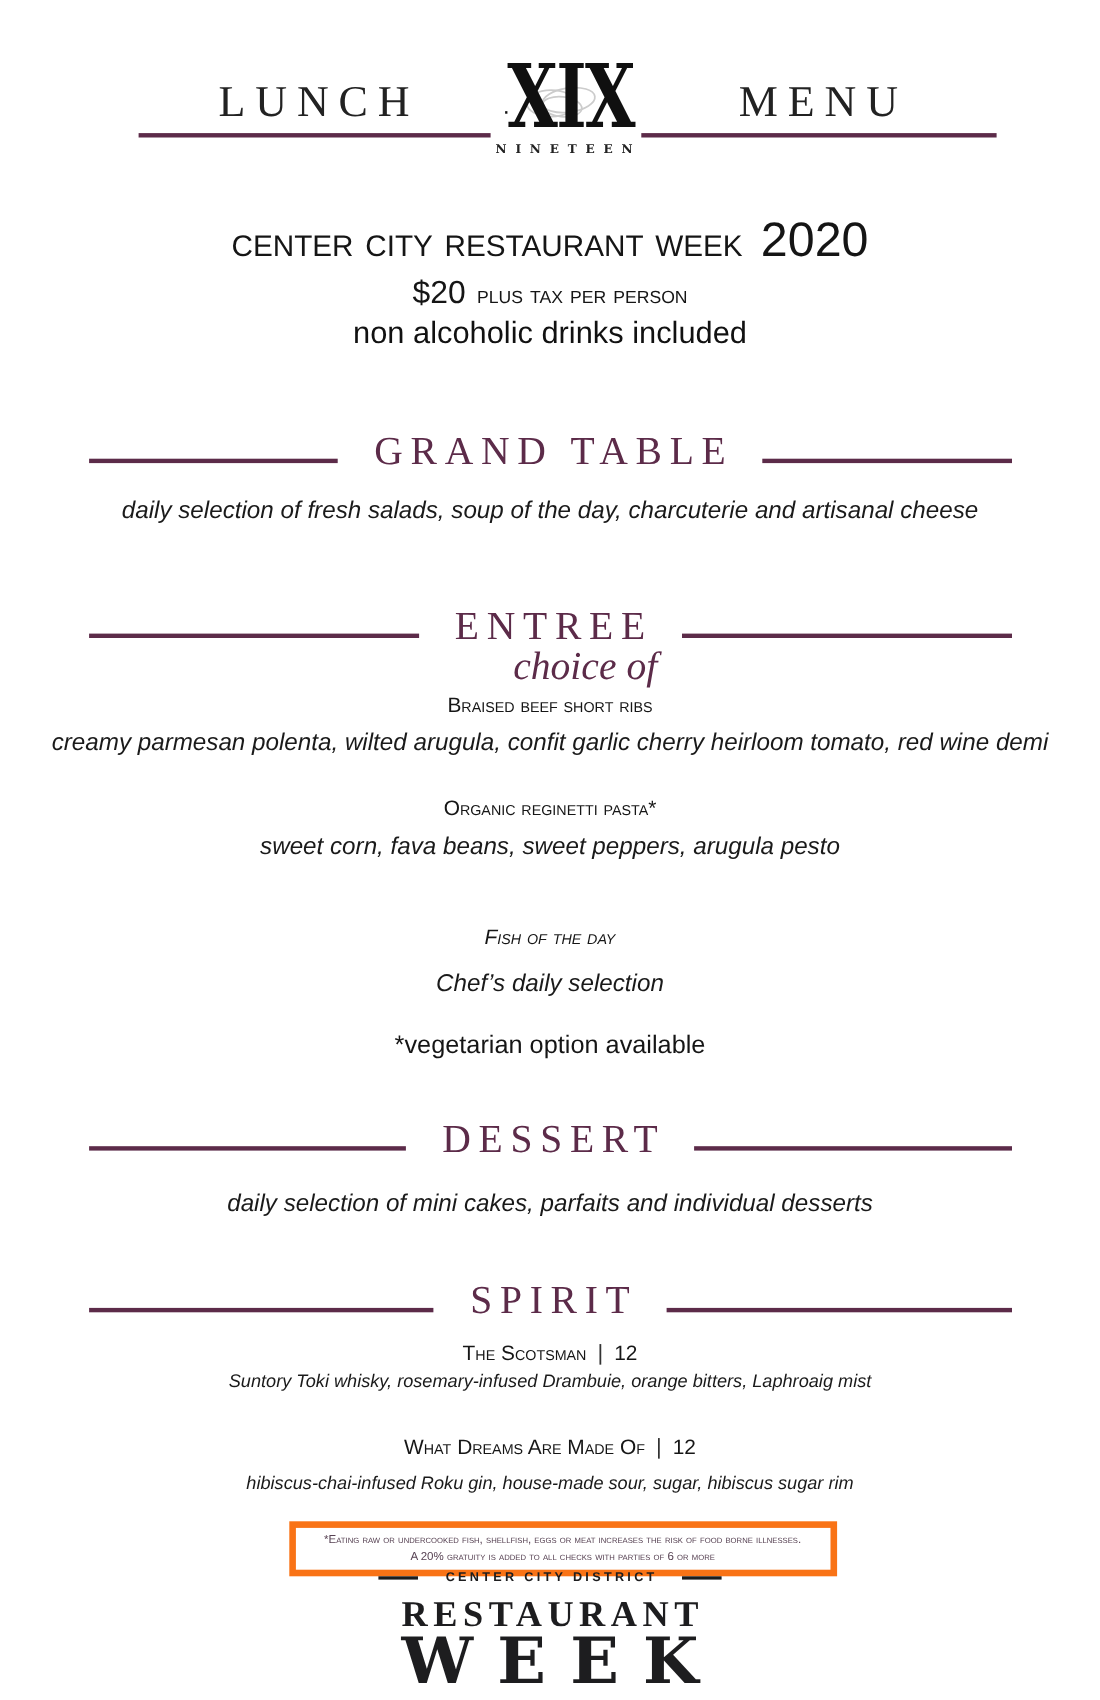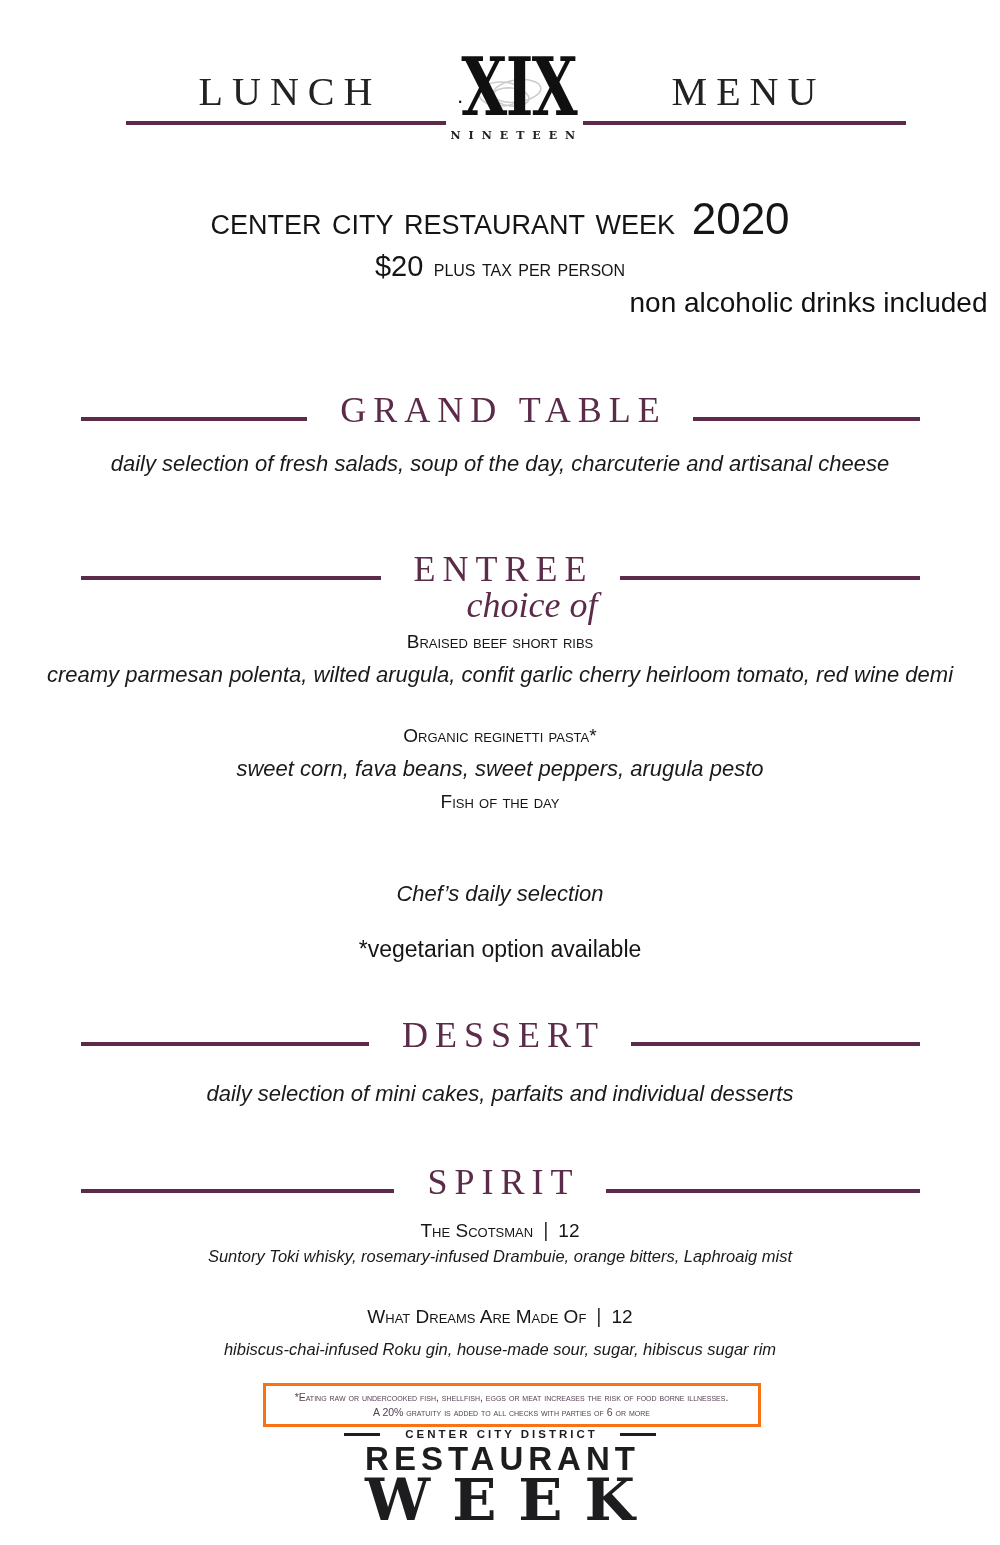--- a/index.html
+++ b/index.html
@@ -21,59 +21,59 @@
   .logo-xix{position:relative;z-index:2;font-family:"DejaVu Serif",serif;font-weight:700;font-size:80px;line-height:0.98;color:#101010;transform:scaleX(0.74);transform-origin:center;letter-spacing:-2px;}
   .logo-dot{position:absolute;top:40px;font-size:22px;color:#101010;z-index:2;}
   .logo-dot.l{left:14px;} .logo-dot.r{right:14px;}
   .logo-name{font-family:"DejaVu Serif",serif;font-weight:700;font-size:11px;letter-spacing:8px;padding-left:8px;color:#222;margin-top:3px;}
 
   
   .intro-title{top:194px;font-variant:small-caps;font-size:38px;color:#151515;}
   .intro-title .year{font-size:44px;font-variant:normal;margin-left:6px;}
   .intro-price{top:250px;font-variant:small-caps;font-size:23px;color:#151515;}
   .intro-price .amount{font-size:29px;margin-right:4px;}
-  .intro-drinks{top:287px;font-size:28px;color:#111;text-align:right;}
+  .intro-drinks{top:287px;font-size:28px;color:#111;}
 
   
   .sect{position:absolute;left:0;width:100%;display:flex;align-items:flex-start;padding:0 68px;box-sizing:border-box;}
   .sect .rule{flex:1;height:4px;background:#5c2b49;margin-top:25px;}
   .sect h2{margin:0 26px;font-family:"Liberation Serif",serif;font-weight:400;font-size:36px;line-height:1;letter-spacing:7px;padding-left:7px;color:#5c2b49;white-space:nowrap;}
   .sect-grand{top:392px;} .sect-entree{top:551px;} .sect-dessert{top:1017px;} .sect-spirit{top:1164px;}
 
   .choice{top:585px;font-family:"Liberation Serif",serif;font-style:italic;font-size:36px;color:#5c2b49;padding-left:32px;}
 
   .item-name{font-variant:small-caps;font-size:19px;color:#161616;}
   .desc{font-style:italic;color:#1a1a1a;}
   .d22{font-size:22px;} .d16{font-size:16.5px;}
 
   .i1n{top:631px;} .i1d{top:662px;}
   .i2n{top:725px;} .i2d{top:756px;}
-  .i3n{top:791px;} .i3d{top:846px;margin-top:35px;}
+  .i3n{top:842px;font-style:italic;} .i3d{top:846px;margin-top:35px;}
   .veg-note{top:936px;font-size:23px;color:#151515;}
   .grand-desc{top:451px;}
   .dessert-desc{top:1081px;}
 
   .s1n{top:1219px;} .s1d{top:1247px;}
   .s2n{top:1305px;} .s2d{top:1340px;}
   .spirit-name{font-variant:small-caps;font-size:19px;color:#161616;}
   .spirit-name .pipe{font-weight:400;margin:0 10px;color:#333;font-size:20px;}
   .spirit-name .price{font-variant:normal;font-size:19px;}
 
   
-  .disc-box{position:absolute;top:1383px;left:250px;width:498px;box-sizing:border-box;border:3px solid #f97316;
+  .disc-box{position:absolute;top:1383px;left:250px;width:498px;box-sizing:border-box;border:6px solid #f97316;
     padding:4px 8px 5px;text-align:center;font-variant:small-caps;color:#564152;}
   .disc-box .l1{font-size:10.5px;line-height:1.45;}
   .disc-box .l2{font-size:10.5px;line-height:1.35;}
 
   
   .footer{top:1428px;color:#1d1d1f;}
   .fl-top{display:flex;justify-content:center;align-items:center;gap:22px;font-weight:700;font-size:11.5px;letter-spacing:3px;}
   .fl-top .txt{padding-left:3px;}
   .dash{width:36px;height:3px;background:#1d1d1f;}
-  .fl-restaurant{font-family:Liberation Sans, sans-serif;font-weight:700;font-size:33px;letter-spacing:5px;padding-left:5px;line-height:1.02;margin-top:1px;}
+  .fl-restaurant{font-family:Liberation Serif, serif;font-weight:700;font-size:33px;letter-spacing:5px;padding-left:5px;line-height:1.02;margin-top:11px;}
   .fl-week{font-family:"DejaVu Serif",serif;font-weight:700;font-size:58px;letter-spacing:22px;padding-left:22px;line-height:0.85;}
 </style>
 </head>
 <body>
 
 <div class="page">
 
   <div class="hdr-block h-lunch">
     <div class="hdr-word">LUNCH</div>
     <div class="hdr-rule"></div>

